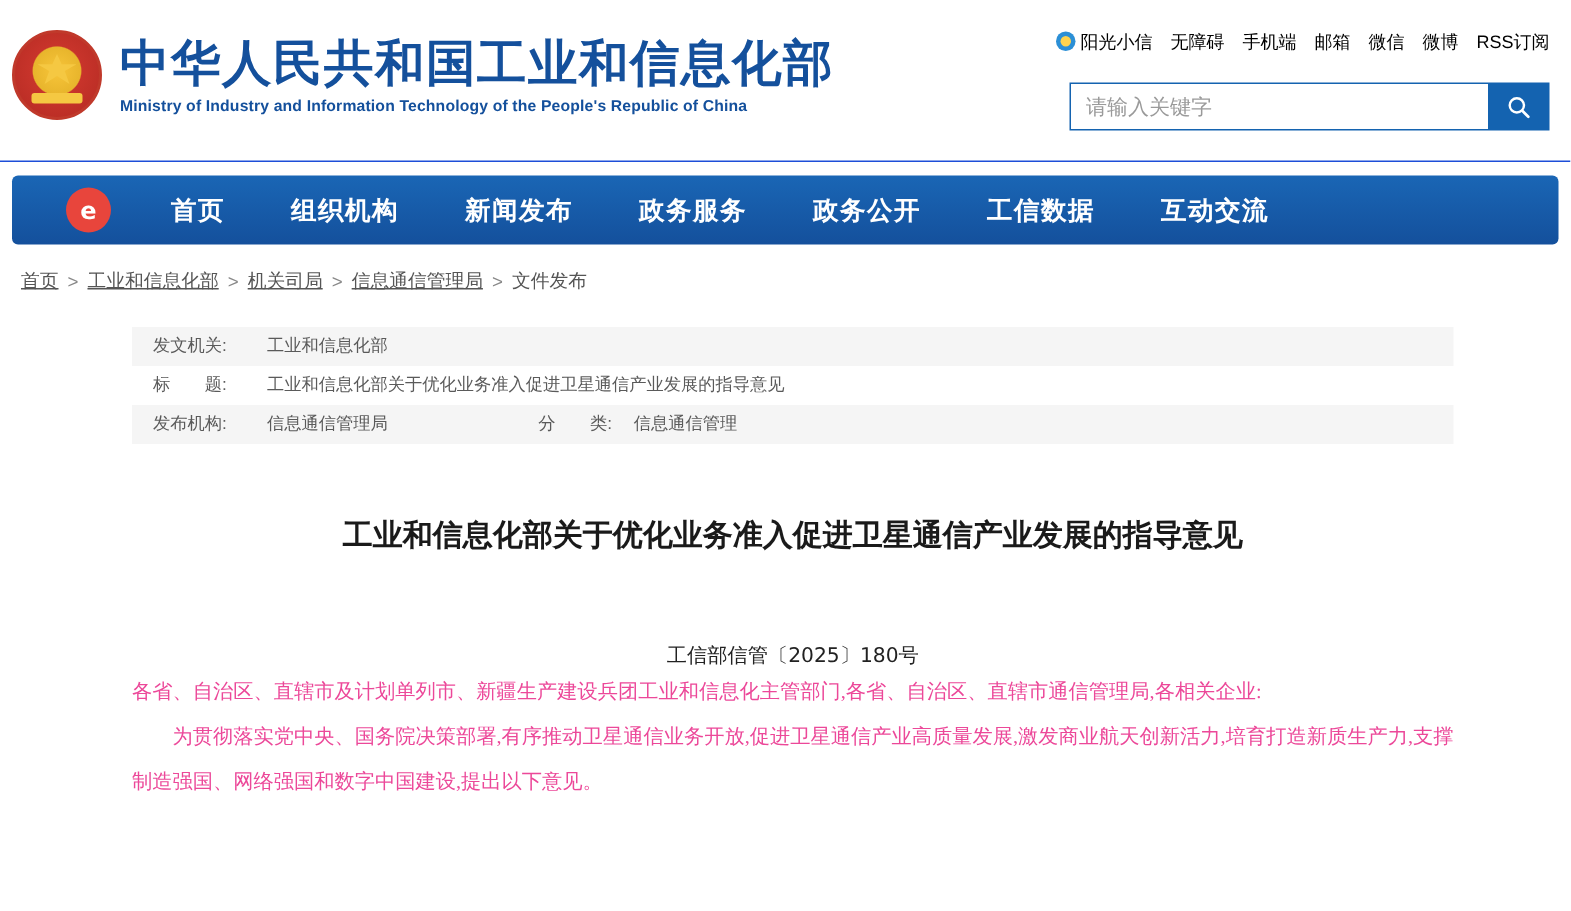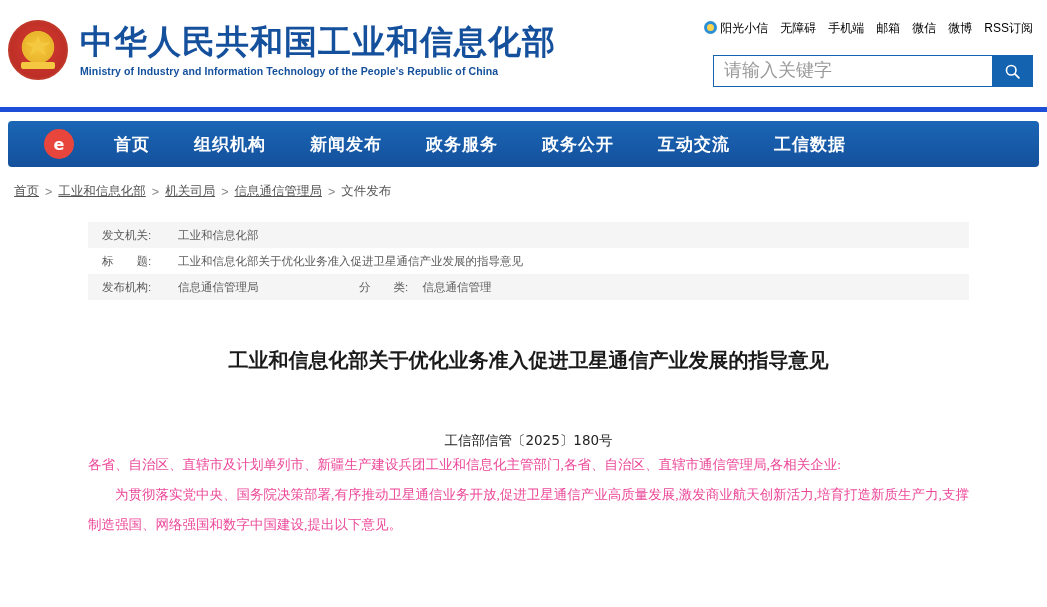--- a/index.html
+++ b/index.html
@@ -13,21 +13,21 @@
     background: #ffffff;
     font-family: "Liberation Sans", sans-serif;
     color: #333;
   }
 
   
   .top-header {
     position: relative;
     height: 107px;
     background: #ffffff;
-    border-bottom: 5px solid #1d4ed8;
+    border-bottom: 1px solid #1d4ed8;
   }
   .logo-area {
     position: absolute;
     left: 8px;
     top: 20px;
     display: flex;
     align-items: center;
   }
   .emblem {
     width: 60px;
@@ -126,23 +126,23 @@
     border: 1px solid #1463b0;
     box-sizing: border-box;
     display: flex;
     background: #fff;
   }
   .search-box input {
     flex: 1;
     border: none;
     outline: none;
     padding: 0 10px;
-    font-size: 18px;
+    font-size: 14px;
     color: #333;
-    font-family: Liberation Mono, monospace;
+    font-family: Liberation Sans, sans-serif;
     background: transparent;
   }
   .search-box input::placeholder { color: #9a9a9a; }
   .search-btn {
     width: 40px;
     background: #1463b0;
     border: none;
     cursor: pointer;
     display: flex;
     align-items: center;
@@ -287,22 +287,22 @@
   </div>
 </div>
 
 <div class="nav-bar">
   <div class="nav-home-icon">e</div>
   <div class="nav-item">首页</div>
   <div class="nav-item">组织机构</div>
   <div class="nav-item">新闻发布</div>
   <div class="nav-item">政务服务</div>
   <div class="nav-item">政务公开</div>
+  <div class="nav-item">工信数据</div>
   <div class="nav-item">互动交流</div>
-  <div class="nav-item">工信数据</div>
 </div>
 
 <div class="breadcrumb">
   <a>首页</a>
   <span class="sep">&gt;</span>
   <a>工业和信息化部</a>
   <span class="sep">&gt;</span>
   <a>机关司局</a>
   <span class="sep">&gt;</span>
   <a>信息通信管理局</a>

